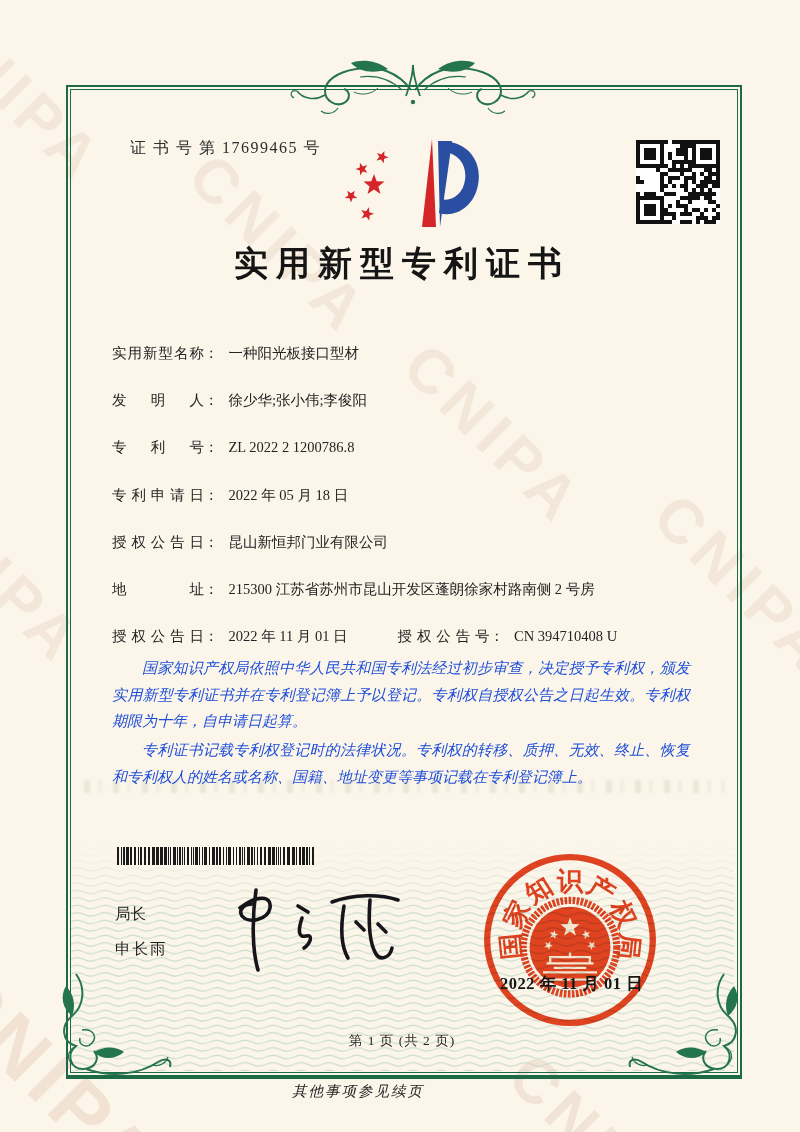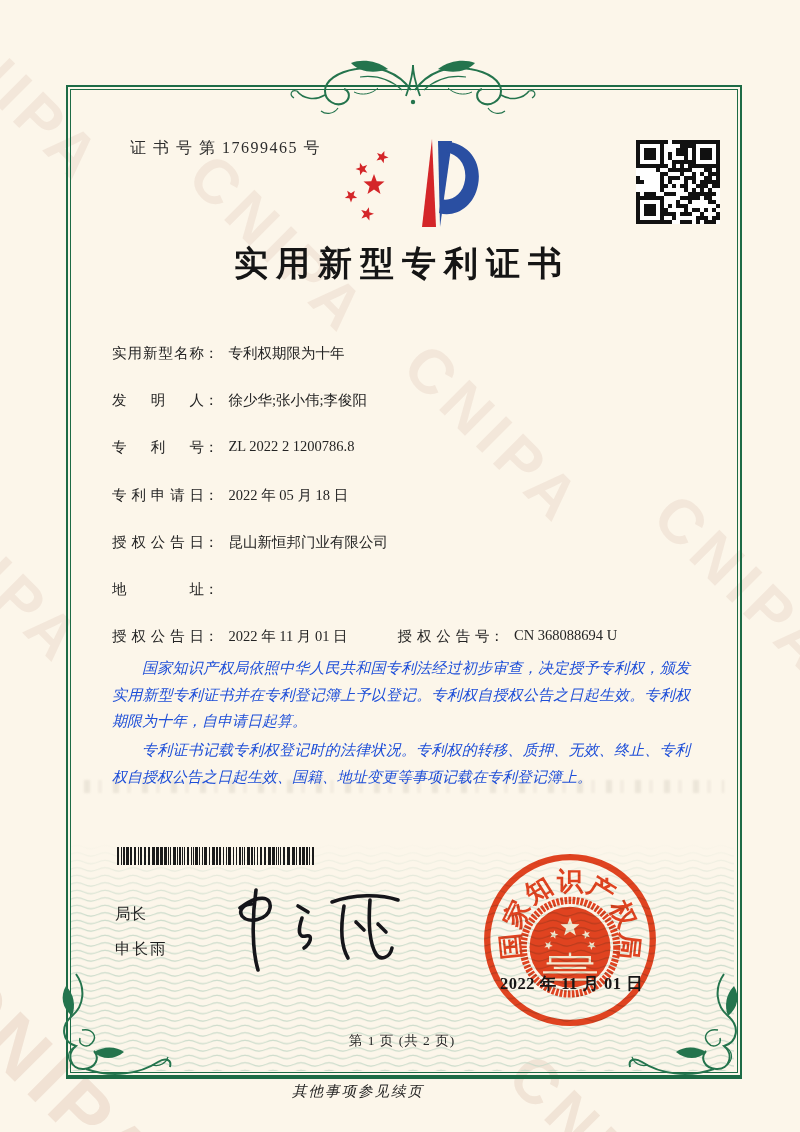--- a/index.html
+++ b/index.html
@@ -38,21 +38,21 @@
     font-size:16px;letter-spacing:1.5px;color:#2d2d2d;
   }
   .logo{position:absolute;left:338px;top:133px;z-index:3;}
   .qr{position:absolute;left:636px;top:140px;z-index:3;}
   .title{
     position:absolute;left:66px;top:241px;width:672px;z-index:3;
     text-align:center;font-size:34px;font-weight:bold;letter-spacing:8px;color:#151515;
   }
   .field-row{
     position:absolute;left:112px;width:600px;z-index:3;
-    font-size:14.5px;white-space:nowrap;display:flex;align-items:flex-start;color:#242424;
+    font-size:14.5px;white-space:nowrap;display:flex;align-items:center;color:#242424;
   }
   .f-label{display:inline-block;width:92px;text-align:justify;text-align-last:justify;}
   .f-colon{display:inline-block;margin-right:10px;}
   .f-gap{display:inline-block;width:50px;}
   .paragraphs{
     position:absolute;left:112px;top:655px;width:578px;z-index:3;
     font-size:15px;line-height:1.78;text-align:justify;
     font-style:italic;color:#1d4ed8;
   }
   .paragraphs p{margin:0 0 2px 0;text-indent:2em;}
@@ -315,21 +315,21 @@
       <rect x="4" y="60" width="20" height="20" fill="#ffffff"></rect>
       <rect x="8" y="64" width="12" height="12" fill="#111111"></rect>
     </g>
 </svg>
 
 <div class="title">实用新型专利证书</div>
 
 <div class="field-row" style="top:344px;">
   <span class="f-label">实用新型名称</span>
     <span class="f-colon">：</span>
-  <span class="f-value">专利权期限为十年</span>
+  <span class="f-value">一种阳光板接口型材</span>
 </div>
 <div class="field-row" style="top:391px;">
   <span class="f-label">发明人</span>
     <span class="f-colon">：</span>
   <span class="f-value">徐少华;张小伟;李俊阳</span>
 </div>
 <div class="field-row" style="top:438px;">
   <span class="f-label">专利号</span>
     <span class="f-colon">：</span>
   <span class="f-value">ZL 2022 2 1200786.8</span>
@@ -340,34 +340,35 @@
   <span class="f-value">2022 年 05 月 18 日</span>
 </div>
 <div class="field-row" style="top:533px;">
   <span class="f-label">授权公告日</span>
     <span class="f-colon">：</span>
   <span class="f-value">昆山新恒邦门业有限公司</span>
 </div>
 <div class="field-row" style="top:580px;">
   <span class="f-label">地址</span>
     <span class="f-colon">：</span>
+  <span class="f-value">215300 江苏省苏州市昆山开发区蓬朗徐家村路南侧 2 号房</span>
 </div>
 <div class="field-row" style="top:627px;">
   <span class="f-label">授权公告日</span>
     <span class="f-colon">：</span>
   <span class="f-value">2022 年 11 月 01 日</span>
   <span class="f-gap"></span>
   <span class="f-label">授权公告号</span>
     <span class="f-colon">：</span>
-  <span class="f-value">CN 368088694 U</span>
+  <span class="f-value">CN 394710408 U</span>
 </div>
 
 <div class="paragraphs">
   <p>国家知识产权局依照中华人民共和国专利法经过初步审查，决定授予专利权，颁发实用新型专利证书并在专利登记簿上予以登记。专利权自授权公告之日起生效。专利权期限为十年，自申请日起算。</p>
-  <p>专利证书记载专利权登记时的法律状况。专利权的转移、质押、无效、终止、专利权自授权公告之日起生效、国籍、地址变更等事项记载在专利登记簿上。</p>
+  <p>专利证书记载专利权登记时的法律状况。专利权的转移、质押、无效、终止、恢复和专利权人的姓名或名称、国籍、地址变更等事项记载在专利登记簿上。</p>
 </div>
 
 <svg class="barcode" width="206" height="18" viewBox="0 0 206 18">
   <g id="bc-bars" fill="#1a1a1a">
       <rect x="2" y="0" width="2" height="18"></rect>
       <rect x="6" y="0" width="1" height="18"></rect>
       <rect x="8" y="0" width="2" height="18"></rect>
       <rect x="11" y="0" width="3" height="18"></rect>
       <rect x="15" y="0" width="2" height="18"></rect>
       <rect x="19" y="0" width="2" height="18"></rect>

